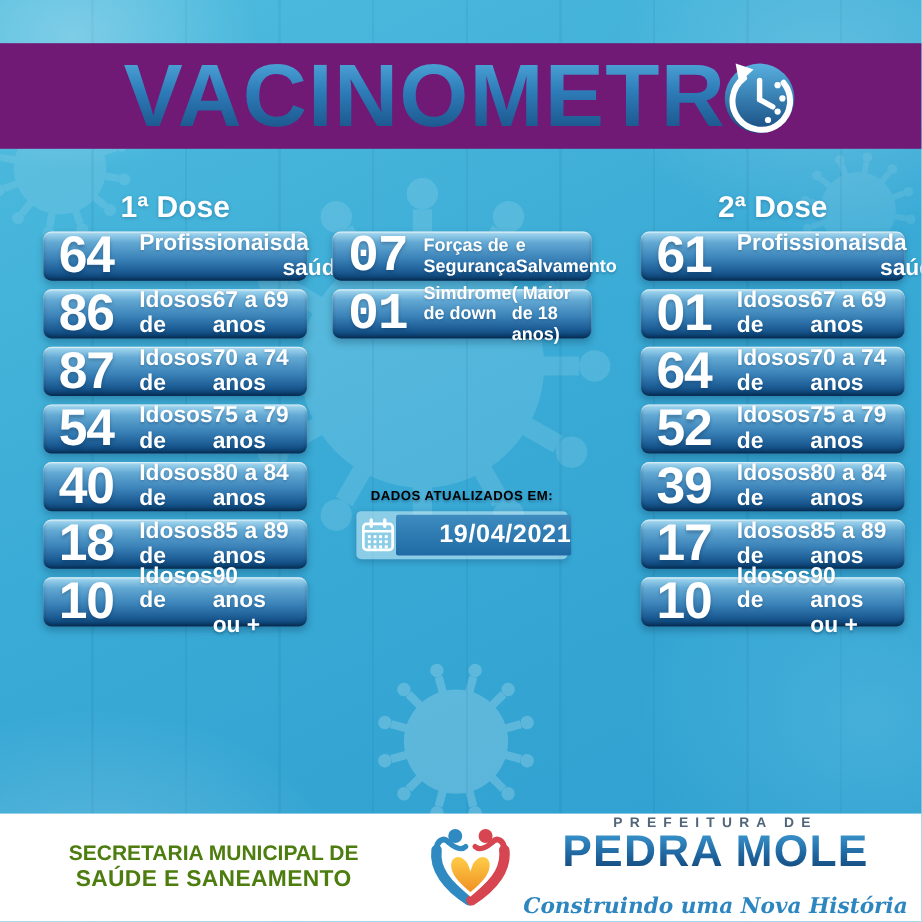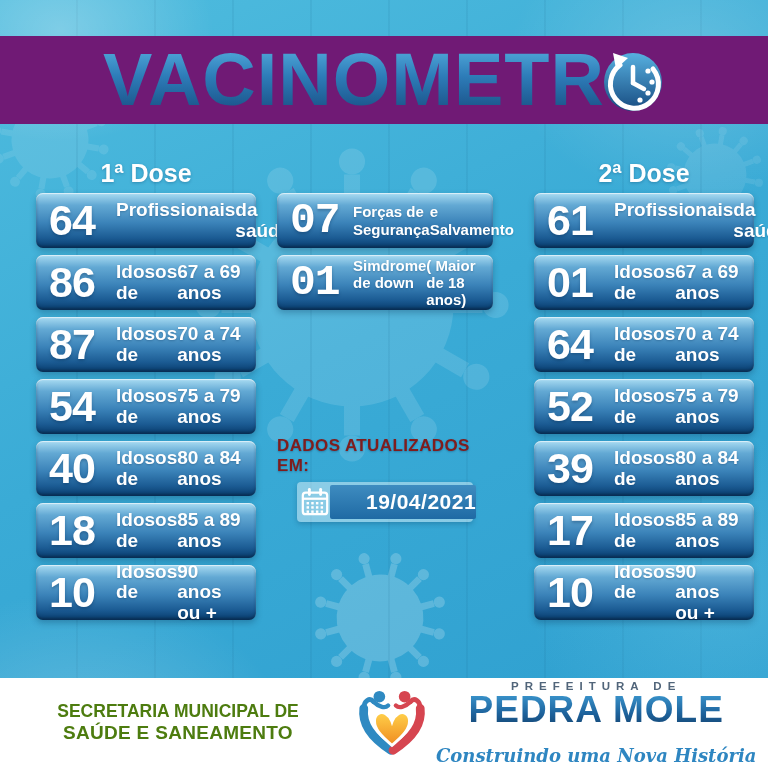--- a/index.html
+++ b/index.html
@@ -34,39 +34,39 @@
   .col{position:absolute;top:160px;display:flex;flex-direction:column;gap:7px;z-index:2;}
   #col-dose1{left:36px;width:220px;}
   #col-extra{left:277px;width:216px;}
   #col-dose2{left:534px;width:220px;}
   .col-header{
     height:26px;font-size:25px;font-weight:bold;color:#fff;text-align:center;
     text-shadow:0 1px 3px rgba(10,60,100,.35);line-height:26px;
   }
   .col-spacer{height:26px;}
   .bar{
-    height:55px;border-radius:7px;display:flex;align-items:center;
+    height:41px;border-radius:7px;display:flex;align-items:center;
     padding:0 12px 0 13px;color:#fff;
     background:linear-gradient(180deg,#a9dcf2 0%,#63a9d4 22%,#3a82b8 55%,#1b5b93 82%,#0e4679 94%,#0a3560 100%);
     box-shadow:inset 0 1px 1px rgba(255,255,255,.65), inset 0 -2px 3px rgba(5,35,65,.5), 0 3px 6px rgba(5,45,80,.3);
   }
   .num{
     font-size:43px;font-weight:bold;letter-spacing:-1px;min-width:62px;
     text-shadow:0 2px 3px rgba(8,45,85,.35);
   }
   .lbl{
     display:flex;flex-direction:row;font-weight:bold;font-size:19px;line-height:1.08;
     margin-left:5px;text-shadow:0 1px 2px rgba(8,45,85,.3);
   }
   #col-extra .lbl{font-size:15px;line-height:1.15;}
   #col-extra .num{min-width:58px;font-family:Liberation Mono, monospace;}
   
   .updated{margin-top:119px;display:flex;flex-direction:column;align-items:center;}
   .updated-label{
-    font-size:17px;font-weight:bold;color:#7f1d1d;letter-spacing:.4px;
+    font-size:11px;font-weight:bold;color:#000000;letter-spacing:.4px;
     text-shadow:0 1px 2px rgba(8,45,85,.35);
   }
   .date-box{
     margin-top:6px;width:176px;height:40px;box-sizing:border-box;
     background:rgba(255,255,255,.42);border-radius:4px;padding:3px;
     display:flex;align-items:stretch;box-shadow:0 2px 5px rgba(5,45,80,.25);
   }
   .cal-cell{width:44px;display:flex;align-items:center;justify-content:center;}
   .date-cell{
     flex:1;background:linear-gradient(180deg,#3e8cc0,#1f6aa4);border-radius:2px;

